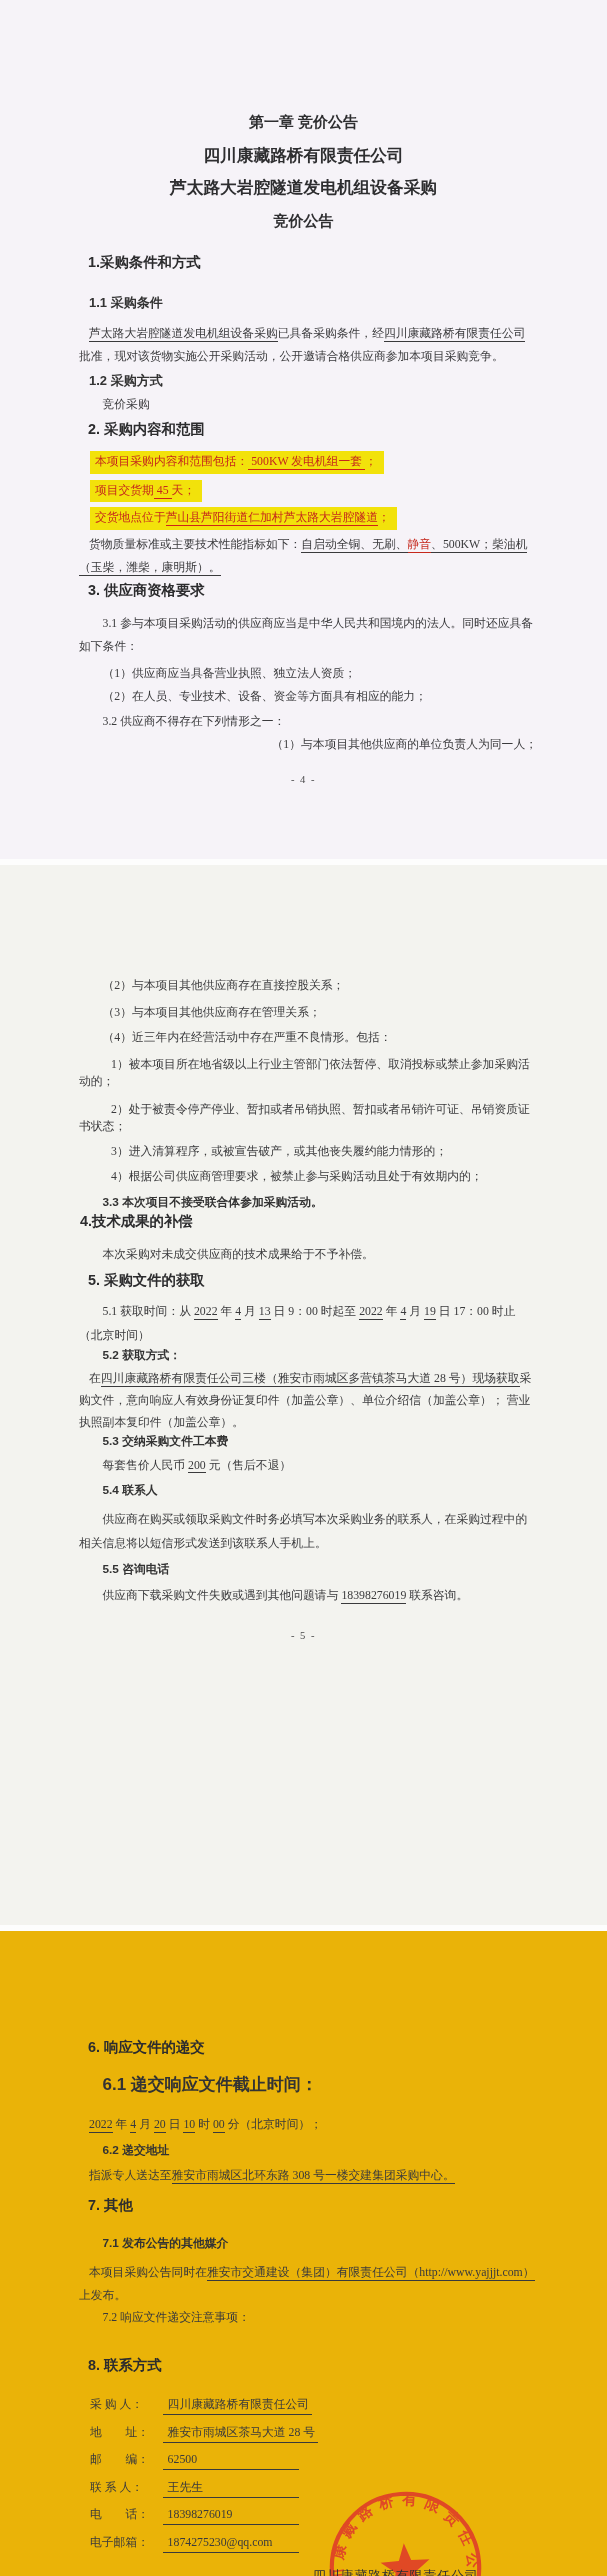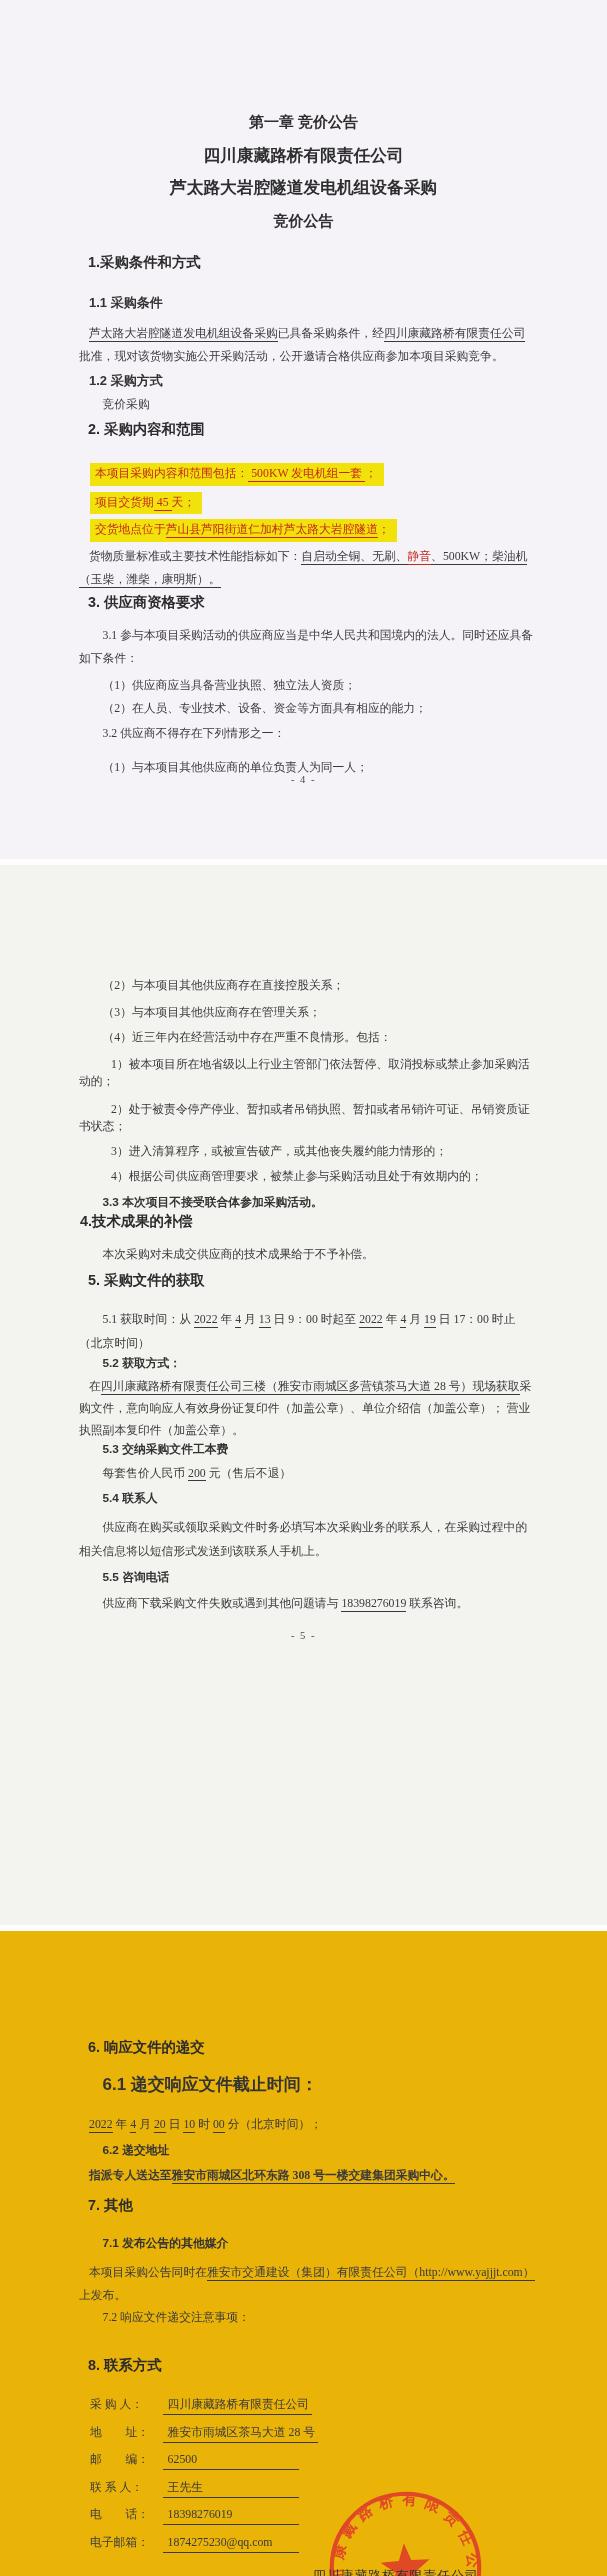--- a/index.html
+++ b/index.html
@@ -38,73 +38,73 @@
     <div class="center t-co" style="margin-bottom:9px;">四川康藏路桥有限责任公司</div>
     <div class="center t-co" style="margin-bottom:10.6px;">芦太路大岩腔隧道发电机组设备采购</div>
     <div class="center t-ch">竞价公告</div>
 
     <div class="sec" style="margin-top:21px;">1.采购条件和方式</div>
     <div class="blk sub ind1" style="margin-top:23px;">1.1  采购条件</div>
     <div class="blk ind1" style="margin-top:10.6px;"><span class="u">芦太路大岩腔隧道发电机组设备采购</span><span>已具备采购条件，经</span><span class="u">四川康藏路桥有限责任公司</span><span>批准，现对该货物实施公开采购活动，公开邀请合格供应商参加本项目采购竞争。</span></div>
     <div class="blk sub ind1" style="margin-top:4.6px;">1.2 采购方式</div>
     <div class="blk ind2" style="margin-top:6px;line-height:16.7px;">竞价采购</div>
     <div class="sec" style="margin-top:6px;">2. 采购内容和范围</div>
-    <div style="margin-top:24px;margin-left:79px;">
+    <div style="margin-top:12px;margin-left:79px;">
       <span class="hl"><span class="r">本项目采购内容和范围包括：</span><span class="u r"> 500KW 发电机组一套 </span><span class="r">；</span></span>
     </div>
     <div style="margin-top:6px;margin-left:79px;">
       <span class="hl"><span class="r">项目交货期</span><span class="u r"> 45 </span><span class="r">天；</span></span>
     </div>
     <div style="margin-top:4.6px;margin-left:79px;">
       <span class="hl"><span class="r">交货地点位于</span><span class="u r">芦山县芦阳街道仁加村芦太路大岩腔隧道</span><span class="r">；</span></span>
     </div>
     <div class="blk ind1" style="margin-top:3px;"><span>货物质量标准或主要技术性能指标如下：</span><span class="u">自启动全铜、无刷、</span><span class="u r">静音</span><span class="u">、500KW；柴油机（玉柴，潍柴，康明斯）。</span></div>
     <div class="sec" style="margin-top:0;">3.  供应商资格要求</div>
     <div class="blk ind2" style="margin-top:12px;">3.1 参与本项目采购活动的供应商应当是中华人民共和国境内的法人。同时还应具备如下条件：</div>
     <div class="blk ind2" style="margin-top:6px;line-height:16.7px;">（1）供应商应当具备营业执照、独立法人资质；</div>
     <div class="blk ind2" style="margin-top:6.8px;line-height:16.7px;">（2）在人员、专业技术、设备、资金等方面具有相应的能力；</div>
     <div class="blk ind2" style="margin-top:8.3px;line-height:16.7px;">3.2 供应商不得存在下列情形之一：</div>
-    <div class="blk ind2" style="margin-top:17px;line-height:16.7px;">（1）与本项目其他供应商的单位负责人为同一人；</div>
+    <div class="blk ind2" style="margin-top:6px;line-height:16.7px;text-align:right;">（1）与本项目其他供应商的单位负责人为同一人；</div>
   </div>
   <div class="footer" style="top:774px;">- 4 -</div>
 </div>
 
 <div class="page page-2">
   <div style="padding-top:112px;">
     <div class="blk ind2" style="line-height:16.7px;">（2）与本项目其他供应商存在直接控股关系；</div>
     <div class="blk ind2" style="margin-top:10px;line-height:16.7px;">（3）与本项目其他供应商存在管理关系；</div>
     <div class="blk ind2" style="margin-top:9px;line-height:16.7px;">（4）近三年内在经营活动中存在严重不良情形。包括：</div>
     <div class="blk ind3" style="margin-top:10px;line-height:16.7px;">1）被本项目所在地省级以上行业主管部门依法暂停、取消投标或禁止参加采购活动的；</div>
     <div class="blk ind3" style="margin-top:11.4px;line-height:16.7px;">2）处于被责令停产停业、暂扣或者吊销执照、暂扣或者吊销许可证、吊销资质证书状态；</div>
     <div class="blk ind3" style="margin-top:8.3px;line-height:16.7px;">3）进入清算程序，或被宣告破产，或其他丧失履约能力情形的；</div>
     <div class="blk ind3" style="margin-top:8.3px;line-height:16.7px;">4）根据公司供应商管理要求，被禁止参与采购活动且处于有效期内的；</div>
     <div class="blk sub ind2" style="margin-top:10px;font-size:11.8px;">3.3 本次项目不接受联合体参加采购活动。</div>
     <div class="sec" style="margin-top:0;margin-left:80px;">4.技术成果的补偿</div>
     <div class="blk ind2" style="margin-top:15px;line-height:16.7px;">本次采购对未成交供应商的技术成果给于不予补偿。</div>
     <div class="sec" style="margin-top:7.6px;">5. 采购文件的获取</div>
-    <div class="blk ind2" style="margin-top:18px;"><span>5.1 获取时间：从 </span><span class="u">2022</span><span> 年 </span><span class="u">4</span><span> 月 </span><span class="u">13</span><span> 日 9：00 时起至 </span><span class="u">2022</span><span> 年 </span><span class="u">4</span><span> 月 </span><span class="u">19</span><span> 日 17：00 时止（北京时间）</span></div>
+    <div class="blk ind2" style="margin-top:10px;"><span>5.1 获取时间：从 </span><span class="u">2022</span><span> 年 </span><span class="u">4</span><span> 月 </span><span class="u">13</span><span> 日 9：00 时起至 </span><span class="u">2022</span><span> 年 </span><span class="u">4</span><span> 月 </span><span class="u">19</span><span> 日 17：00 时止（北京时间）</span></div>
     <div class="blk sub ind2" style="margin-top:0;font-size:11.8px;">5.2 获取方式：</div>
     <div class="blk ind1" style="margin-top:3px;line-height:22px;"><span>在</span><span class="u">四川康藏路桥有限责任公司三楼（雅安市雨城区多营镇茶马大道 28 号）现场获取</span><span>采购文件，意向响应人有效身份证复印件（加盖公章）、单位介绍信（加盖公章）； 营业执照副本复印件（加盖公章）。</span></div>
     <div class="blk sub ind2" style="margin-top:0;font-size:11.8px;">5.3 交纳采购文件工本费</div>
     <div class="blk ind2" style="margin-top:6.8px;line-height:16.7px;"><span>每套售价人民币 </span><span class="u">200</span><span> 元（售后不退）</span></div>
     <div class="blk sub ind2" style="margin-top:8.3px;font-size:11.8px;">5.4 联系人</div>
     <div class="blk ind2" style="margin-top:10px;">供应商在购买或领取采购文件时务必填写本次采购业务的联系人，在采购过程中的相关信息将以短信形式发送到该联系人手机上。</div>
     <div class="blk sub ind2" style="margin-top:5.3px;font-size:11.8px;">5.5 咨询电话</div>
     <div class="blk ind2" style="margin-top:10px;line-height:16.7px;"><span>供应商下载采购文件失败或遇到其他问题请与 </span><span class="u">18398276019</span><span> 联系咨询。</span></div>
   </div>
   <div class="footer" style="top:765px;">- 5 -</div>
 </div>
 
 <div class="page page-3">
   <div style="padding-top:106px;">
     <div class="sec">6. 响应文件的递交</div>
     <div class="blk sub ind2" style="margin-top:20px;font-size:17px;">6.1 递交响应文件截止时间：</div>
     <div class="blk ind1" style="margin-top:22px;line-height:16.7px;"><span class="u">2022</span><span> 年 </span><span class="u">4</span><span> 月 </span><span class="u">20</span><span> 日 </span><span class="u">10</span><span> 时 </span><span class="u">00</span><span> 分（北京时间）；</span></div>
     <div class="blk sub ind2" style="margin-top:10px;font-size:11.8px;">6.2 递交地址</div>
-    <div class="blk ind1" style="margin-top:8.3px;line-height:16.7px;font-weight:bold;"><span>指派专人送达至</span><span class="u">雅安市雨城区北环东路 308 号一楼交建集团采购中心。</span></div>
+    <div class="blk ind1" style="margin-top:8.3px;line-height:16.7px;"><span>指派专人送达至</span><span class="u">雅安市雨城区北环东路 308 号一楼交建集团采购中心。</span></div>
     <div class="sec" style="margin-top:10.6px;">7. 其他</div>
     <div class="blk sub ind2" style="margin-top:20.5px;font-size:11.8px;">7.1 发布公告的其他媒介</div>
     <div class="blk ind1" style="margin-top:9px;"><span>本项目采购公告同时在</span><span class="u">雅安市交通建设（集团）有限责任公司（http://www.yajjjt.com）</span><span>上发布。</span></div>
     <div class="blk ind2" style="margin-top:1.5px;line-height:16.7px;">7.2 响应文件递交注意事项：</div>
     <div class="sec" style="margin-top:29px;">8. 联系方式</div>
     <div style="margin-top:21px;">
       <div class="contact-row">
         <span class="contact-label">采 购 人：</span>
         <span class="contact-value">四川康藏路桥有限责任公司</span>
       </div>

